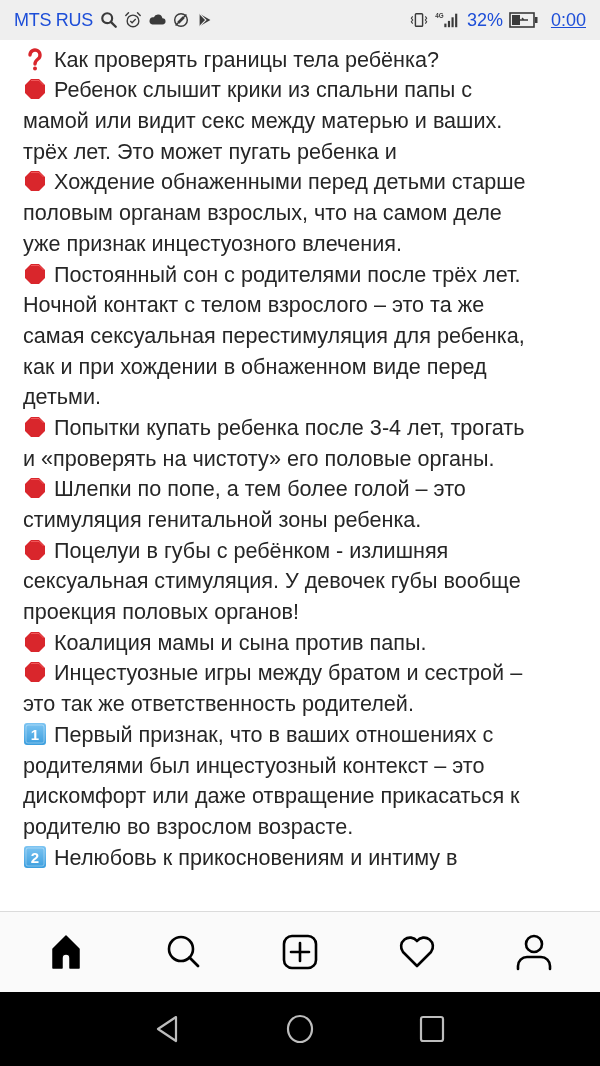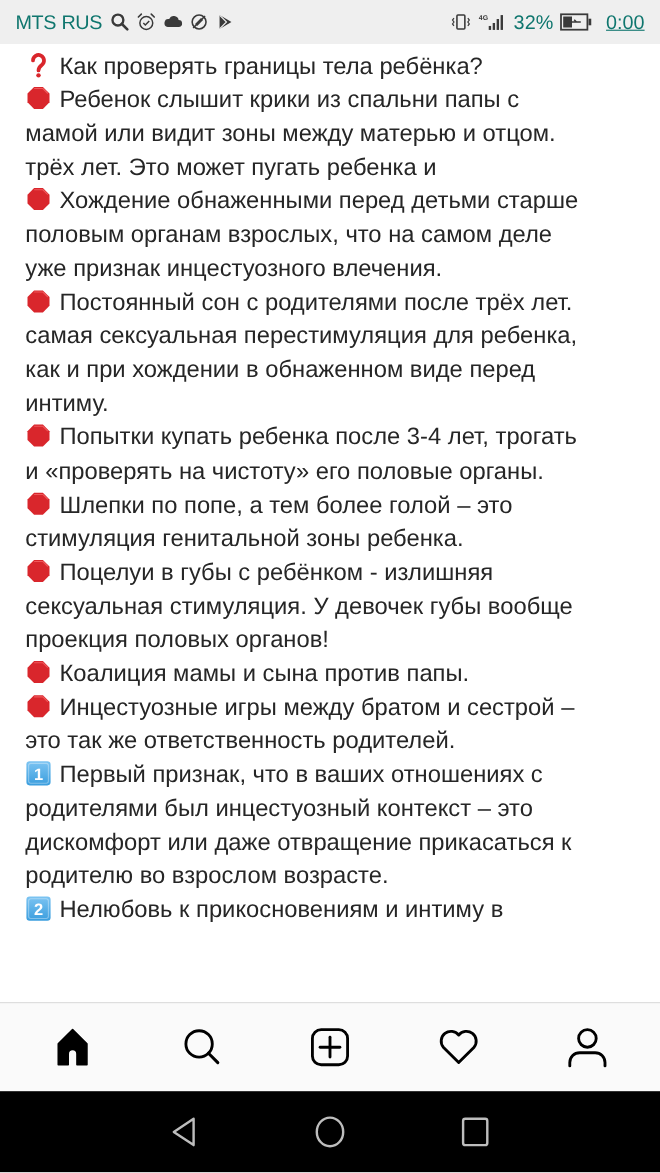--- a/index.html
+++ b/index.html
@@ -18,21 +18,21 @@
       overflow: hidden;
       background: #ffffff;
     }
     
     .status-bar {
       position: absolute;
       top: 0; left: 0;
       width: 600px;
       height: 40px;
       background: #efefef;
-      color: #0f766e;
+      color: #1d4ed8;
       z-index: 10;
       display: flex;
       align-items: center;
       justify-content: space-between;
       box-sizing: border-box;
       padding: 0 14px 0 14px;
       font-size: 18px;
     }
     .status-left, .status-right {
       display: flex;
@@ -197,35 +197,36 @@
     <div id="post-lines">
         <div class="line"><span>что что то не так.</span></div>
         <div class="line"><span class="emoji"><svg viewBox="0 0 24 24">
               <path d="M7 8 a5 5 0 1 1 8 4 c-2 1.5 -3 2.5 -3 5" fill="none" stroke="#d9262c" stroke-width="3.4" stroke-linecap="round"></path>
               <circle cx="12" cy="21.5" r="2" fill="#d9262c"></circle>
             </svg></span><span>Как проверять границы тела ребёнка?</span></div>
         <div class="line"><span class="emoji"><svg viewBox="0 0 24 24">
               <path d="M8 2 H16 L22 8 V16 L16 22 H8 L2 16 V8 Z" fill="#d9262c"></path>
               <path d="M8 3.5 H16 L20.5 8" fill="none" stroke="#ff7a7a" stroke-width="1" opacity="0.6"></path>
             </svg></span><span>Ребенок слышит крики из спальни папы с</span></div>
-        <div class="line"><span>мамой или видит зоны между матерью и отцом.</span></div>
+        <div class="line"><span>мамой или видит секс между матерью и ваших.</span></div>
         <div class="line"><span>трёх лет. Это может пугать ребенка и</span></div>
         <div class="line"><span class="emoji"><svg viewBox="0 0 24 24">
               <path d="M8 2 H16 L22 8 V16 L16 22 H8 L2 16 V8 Z" fill="#d9262c"></path>
               <path d="M8 3.5 H16 L20.5 8" fill="none" stroke="#ff7a7a" stroke-width="1" opacity="0.6"></path>
             </svg></span><span>Хождение обнаженными перед детьми старше</span></div>
         <div class="line"><span>половым органам взрослых, что на самом деле</span></div>
         <div class="line"><span>уже признак инцестуозного влечения.</span></div>
         <div class="line"><span class="emoji"><svg viewBox="0 0 24 24">
               <path d="M8 2 H16 L22 8 V16 L16 22 H8 L2 16 V8 Z" fill="#d9262c"></path>
               <path d="M8 3.5 H16 L20.5 8" fill="none" stroke="#ff7a7a" stroke-width="1" opacity="0.6"></path>
             </svg></span><span>Постоянный сон с родителями после трёх лет.</span></div>
+        <div class="line"><span>Ночной контакт с телом взрослого – это та же</span></div>
         <div class="line"><span>самая сексуальная перестимуляция для ребенка,</span></div>
         <div class="line"><span>как и при хождении в обнаженном виде перед</span></div>
-        <div class="line"><span>интиму.</span></div>
+        <div class="line"><span>детьми.</span></div>
         <div class="line"><span class="emoji"><svg viewBox="0 0 24 24">
               <path d="M8 2 H16 L22 8 V16 L16 22 H8 L2 16 V8 Z" fill="#d9262c"></path>
               <path d="M8 3.5 H16 L20.5 8" fill="none" stroke="#ff7a7a" stroke-width="1" opacity="0.6"></path>
             </svg></span><span>Попытки купать ребенка после 3-4 лет, трогать</span></div>
         <div class="line"><span>и «проверять на чистоту» его половые органы.</span></div>
         <div class="line"><span class="emoji"><svg viewBox="0 0 24 24">
               <path d="M8 2 H16 L22 8 V16 L16 22 H8 L2 16 V8 Z" fill="#d9262c"></path>
               <path d="M8 3.5 H16 L20.5 8" fill="none" stroke="#ff7a7a" stroke-width="1" opacity="0.6"></path>
             </svg></span><span>Шлепки по попе, а тем более голой – это</span></div>
         <div class="line"><span>стимуляция генитальной зоны ребенка.</span></div>

